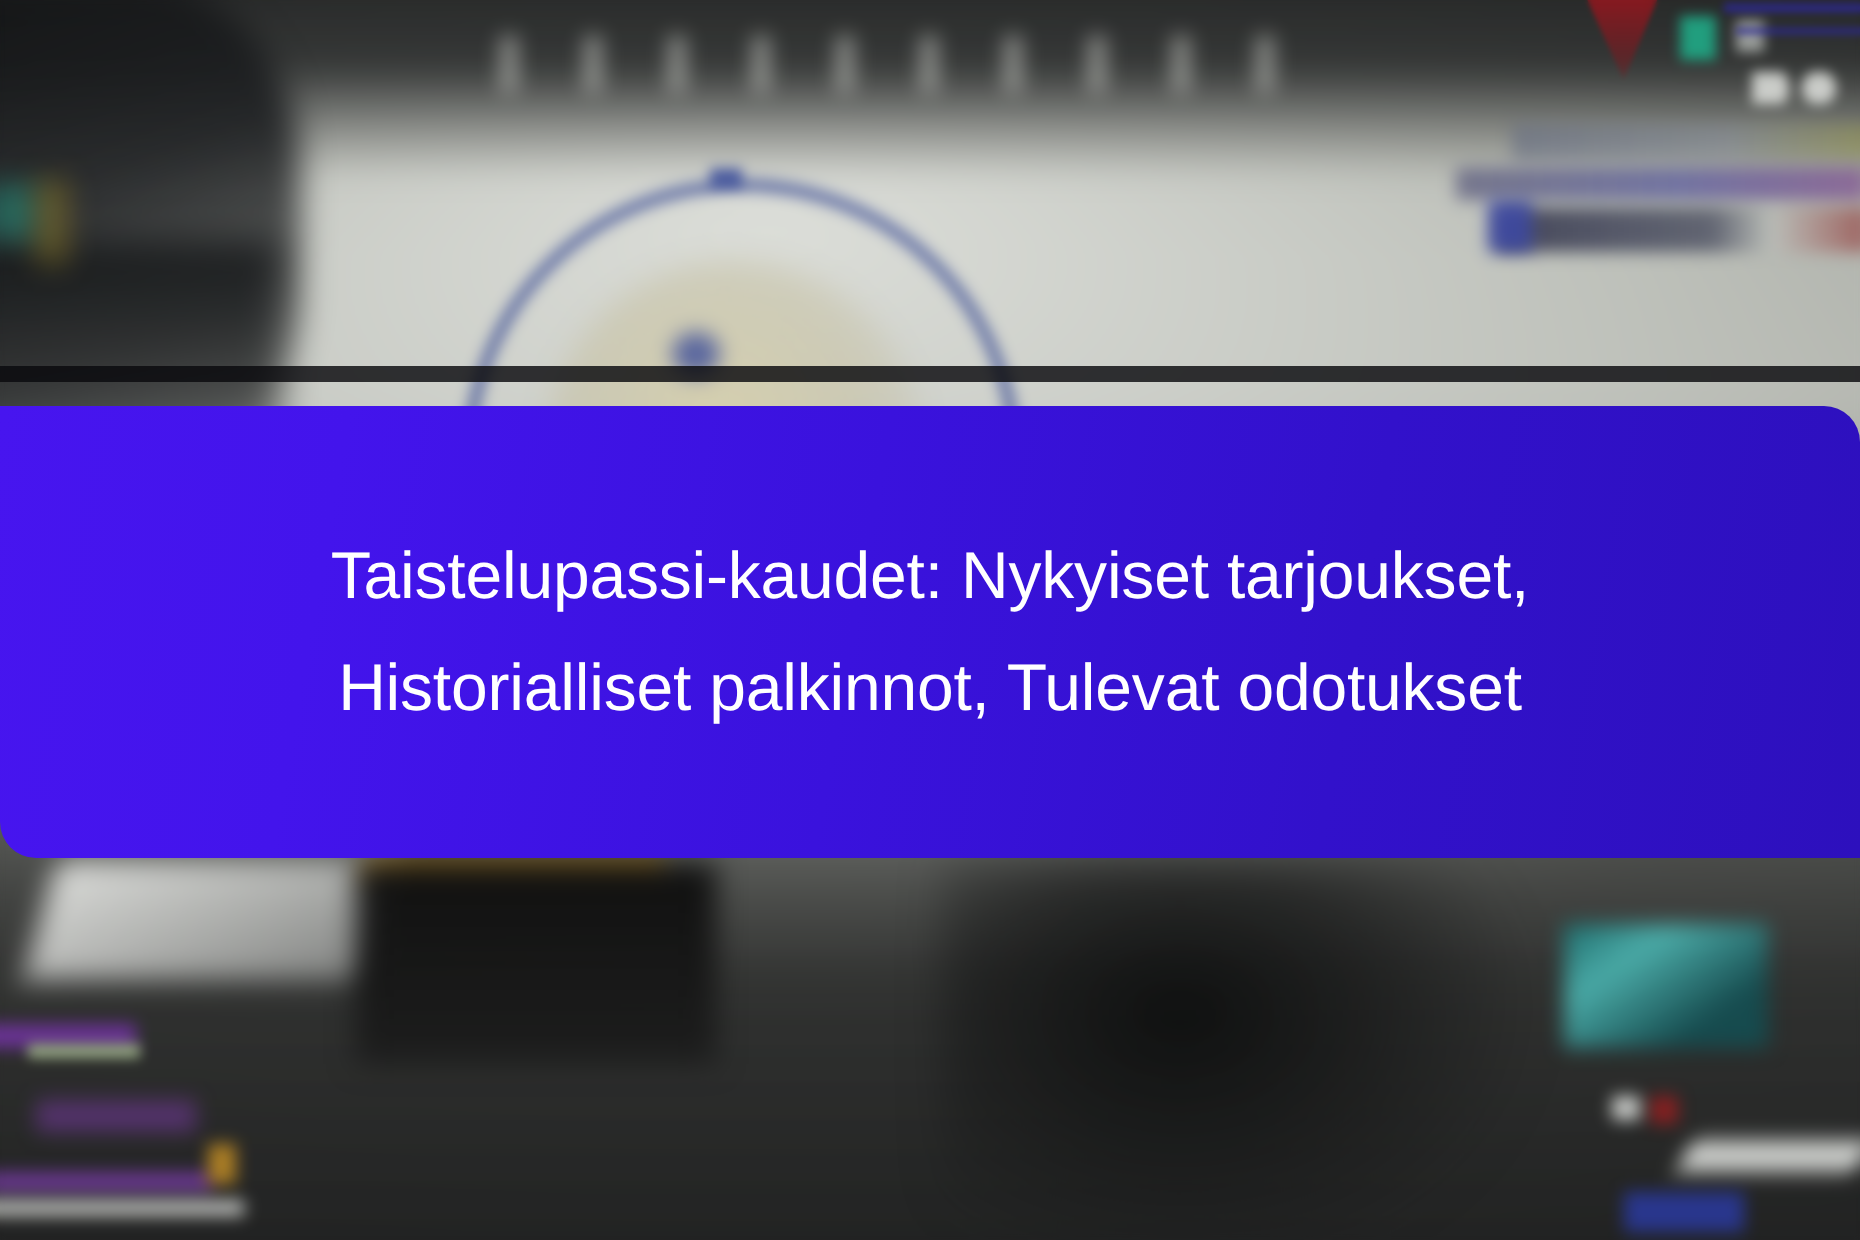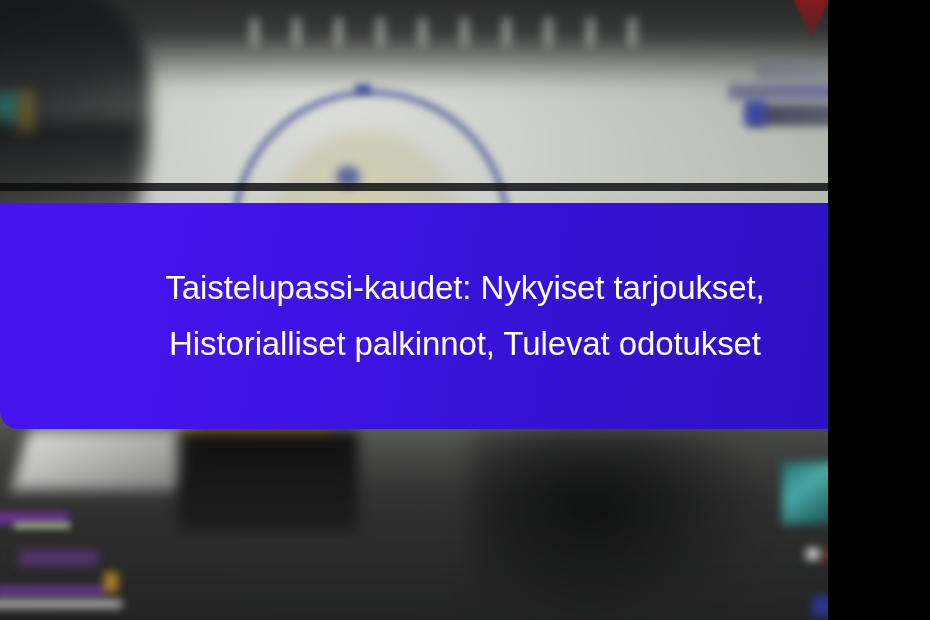--- a/index.html
+++ b/index.html
@@ -6,21 +6,21 @@
     margin: 0;
     padding: 0;
     background: #000;
   }
   body {
     font-family: "Liberation Sans", sans-serif;
   }
 
   #screen {
     position: relative;
-    width: 828px;
+    width: 930px;
     height: 620px;
     overflow: hidden;
     background: #4a4a46;
   }
 
   
   .bg-layer {
     position: absolute;
     inset: 0;
     overflow: hidden;

